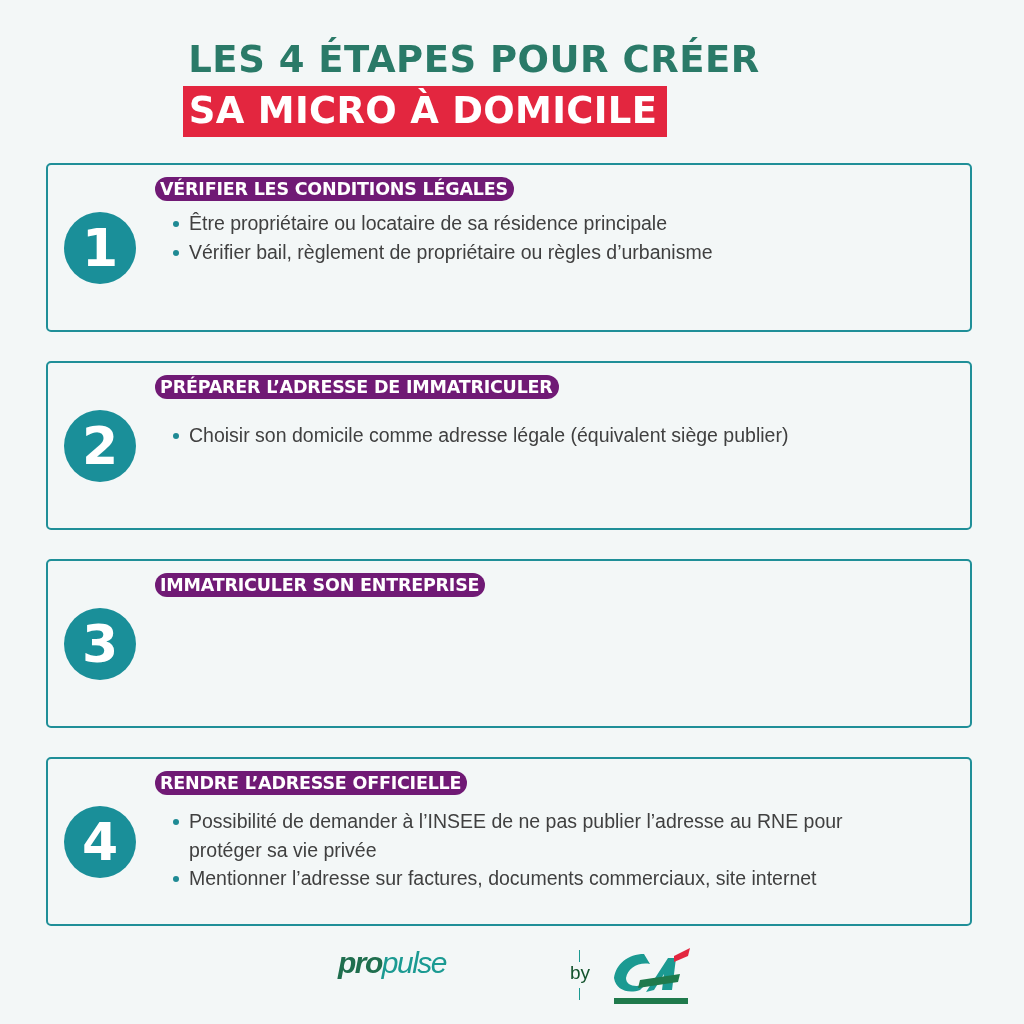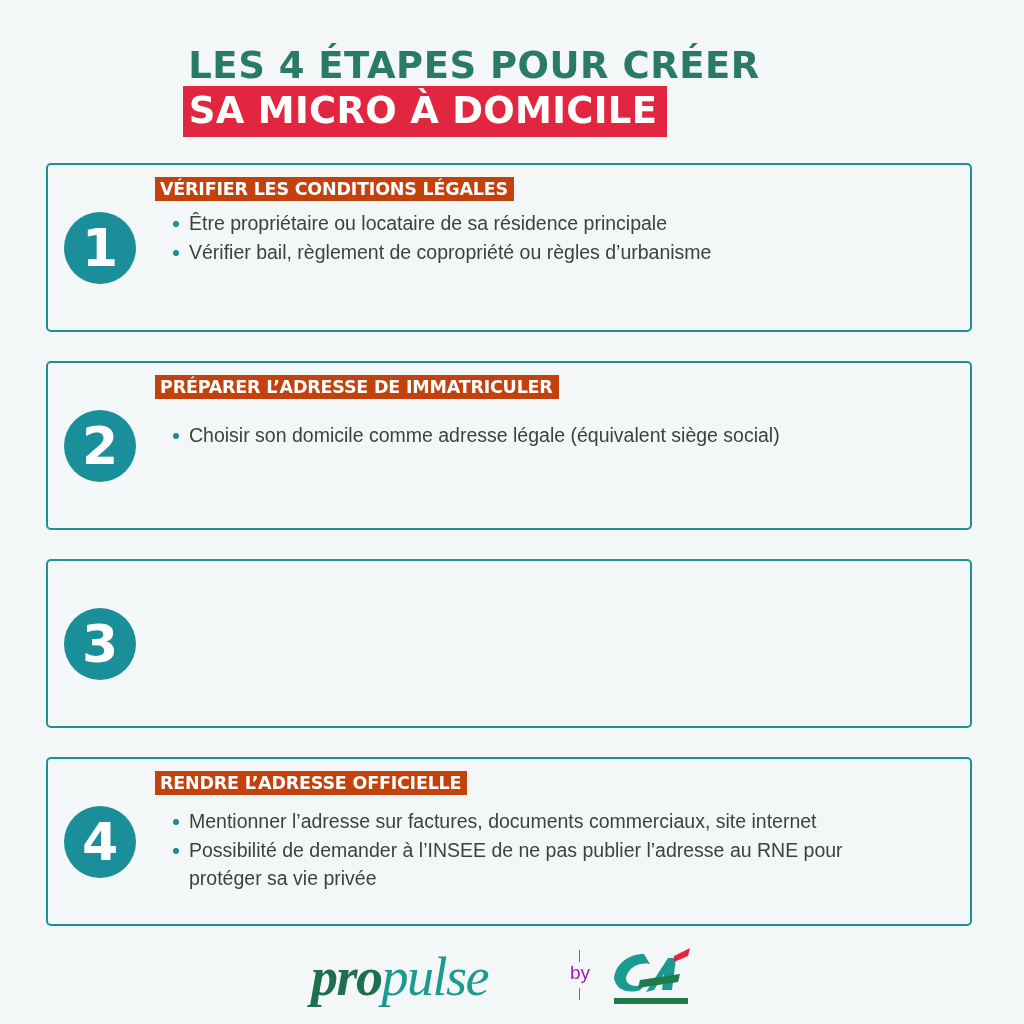--- a/index.html
+++ b/index.html
@@ -1,104 +1,105 @@
 <!DOCTYPE html>
 <html><head>
 <meta charset="utf-8">
 <style>
   html, body { margin:0; padding:0; }
   body {
     width:1024px; height:1024px; background:#f3f7f7; position:relative; overflow:hidden;
     font-family: "Liberation Sans", "DejaVu Sans", sans-serif;
   }
   .title1 {
-    position:absolute; top:44px; left:0; width:948px; text-align:center;
+    position:absolute; top:38px; left:0; width:948px; text-align:center;
     font-family:"DejaVu Sans", sans-serif; font-weight:bold; font-size:37px;
     color:#2a7a68; letter-spacing:0.5px;
   }
   .title2-wrap { position:absolute; top:86px; left:0; width:880px; text-align:center; }
   .title2 {
     display:inline-block; background:#e3263f; color:#fff;
     font-family:"DejaVu Sans", sans-serif; font-weight:bold; font-size:37px;
     padding:3px 10px 5px 6px; letter-spacing:0.3px; margin-left:-30px;
   }
   .card {
     position:absolute; left:46px; width:926px; border:2px solid #1f8f98;
     border-radius:5px; background:#f3f7f7; box-sizing:border-box;
   }
   .num {
     position:absolute; left:16px; width:72px; height:72px; border-radius:50%;
     background:#1a8f99; color:#fff; text-align:center; line-height:72px;
     font-family:"DejaVu Sans", sans-serif; font-weight:bold; font-size:52px;
   }
   .step-title {
-    position:absolute; left:107px; top:12px; background:#c2410c; color:#fff;
+    position:absolute; left:107px; top:12px; background:#701a75; color:#fff;
     font-family:"DejaVu Sans", sans-serif; font-weight:bold; font-size:17.5px;
-    padding:2px 6px 2px 5px; letter-spacing:-0.2px; line-height:20px;
+    padding:2px 6px 2px 5px; letter-spacing:-0.2px; line-height:20px;border-radius:12px;
   }
   ul.bullets {
     position:absolute; left:122px; margin:0; padding:0; list-style:none;
     color:#404040; font-size:19.5px; line-height:28.5px; width:760px;
   }
   ul.bullets li { position:relative; padding-left:19px; }
   ul.bullets li::before {
     content:""; position:absolute; left:3px; top:12px; width:6px; height:6px; border-radius:50%;
     background:#1e8a94;
   }
   .footer { position:absolute; top:940px; left:0; width:1024px; height:70px; }
   .brand {
-    position:absolute; left:311px; top:6px; font-size:54px; font-weight:bold; font-style:italic;
-    font-family:Liberation Serif, serif; letter-spacing:-1.5px;
+    position:absolute; left:338px; top:6px; font-size:30px; font-weight:bold; font-style:italic;
+    font-family:Liberation Sans, sans-serif; letter-spacing:-1.5px;
   }
   .brand .pro { color:#1f6e4e; }
   .brand .pulse { color:#1b9a92; font-weight:normal; }
   .sep { position:absolute; left:579px; top:10px; width:1px; height:50px; }
   .sep::before, .sep::after { content:""; position:absolute; left:0; width:1px; background:#1b9a92; }
   .sep::before { top:0; height:12px; }
   .sep::after { bottom:0; height:12px; }
   .by {
-    position:absolute; left:566px; top:22px; font-size:19px; color:#a21caf; padding:0 4px; background:#f3f7f7;
+    position:absolute; left:566px; top:22px; font-size:19px; color:#14532d; padding:0 4px; background:#f3f7f7;
   }
   .ca-logo { position:absolute; left:610px; top:4px; }
 </style>
 </head>
 <body>
 
 <div class="title1">LES 4 ÉTAPES POUR CRÉER</div>
 <div class="title2-wrap">
   <span class="title2">SA MICRO À DOMICILE</span>
 </div>
 
 <div class="card" style="top:163px;height:169px;">
   <div class="num" style="top:47px;">1</div>
   <div class="step-title">VÉRIFIER LES CONDITIONS LÉGALES</div>
   <ul class="bullets" style="top:44px;">
     <li>Être propriétaire ou locataire de sa résidence principale</li>
-    <li>Vérifier bail, règlement de copropriété ou règles d’urbanisme</li>
+    <li>Vérifier bail, règlement de propriétaire ou règles d’urbanisme</li>
   </ul>
 </div>
 
 <div class="card" style="top:361px;height:169px;">
   <div class="num" style="top:47px;">2</div>
   <div class="step-title">PRÉPARER L’ADRESSE DE IMMATRICULER</div>
   <ul class="bullets" style="top:58px;">
-    <li>Choisir son domicile comme adresse légale (équivalent siège social)</li>
+    <li>Choisir son domicile comme adresse légale (équivalent siège publier)</li>
   </ul>
 </div>
 
 <div class="card" style="top:559px;height:169px;">
   <div class="num" style="top:47px;">3</div>
+  <div class="step-title">IMMATRICULER SON ENTREPRISE</div>
 </div>
 
 <div class="card" style="top:757px;height:169px;">
   <div class="num" style="top:47px;">4</div>
   <div class="step-title">RENDRE L’ADRESSE OFFICIELLE</div>
   <ul class="bullets" style="top:48px;">
+    <li style="width:690px;">Possibilité de demander à l’INSEE de ne pas publier l’adresse au RNE pour protéger sa vie privée</li>
     <li style="width:690px;">Mentionner l’adresse sur factures, documents commerciaux, site internet</li>
-    <li style="width:690px;">Possibilité de demander à l’INSEE de ne pas publier l’adresse au RNE pour protéger sa vie privée</li>
   </ul>
 </div>
 
 <div class="footer">
   <div class="brand">
     <span class="pro">pro</span><span class="pulse">pulse</span>
   </div>
   <div class="sep"></div>
   <span class="by">by</span>
   <svg class="ca-logo" width="84" height="62" viewBox="0 0 84 62">

